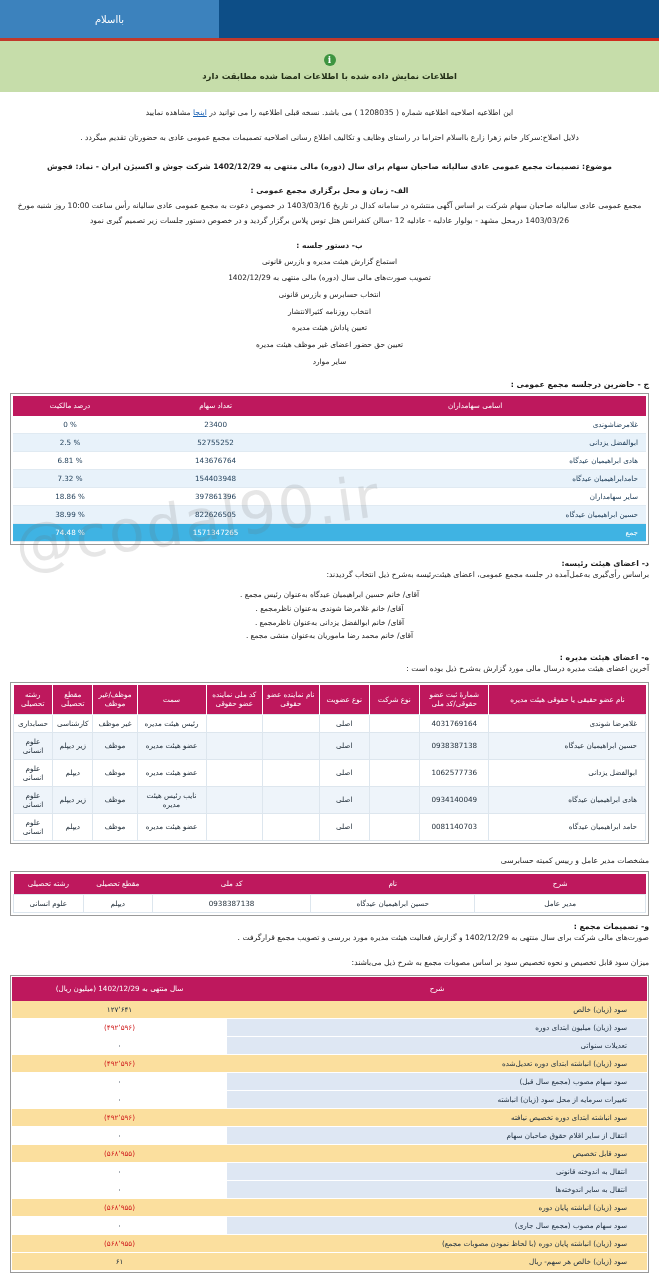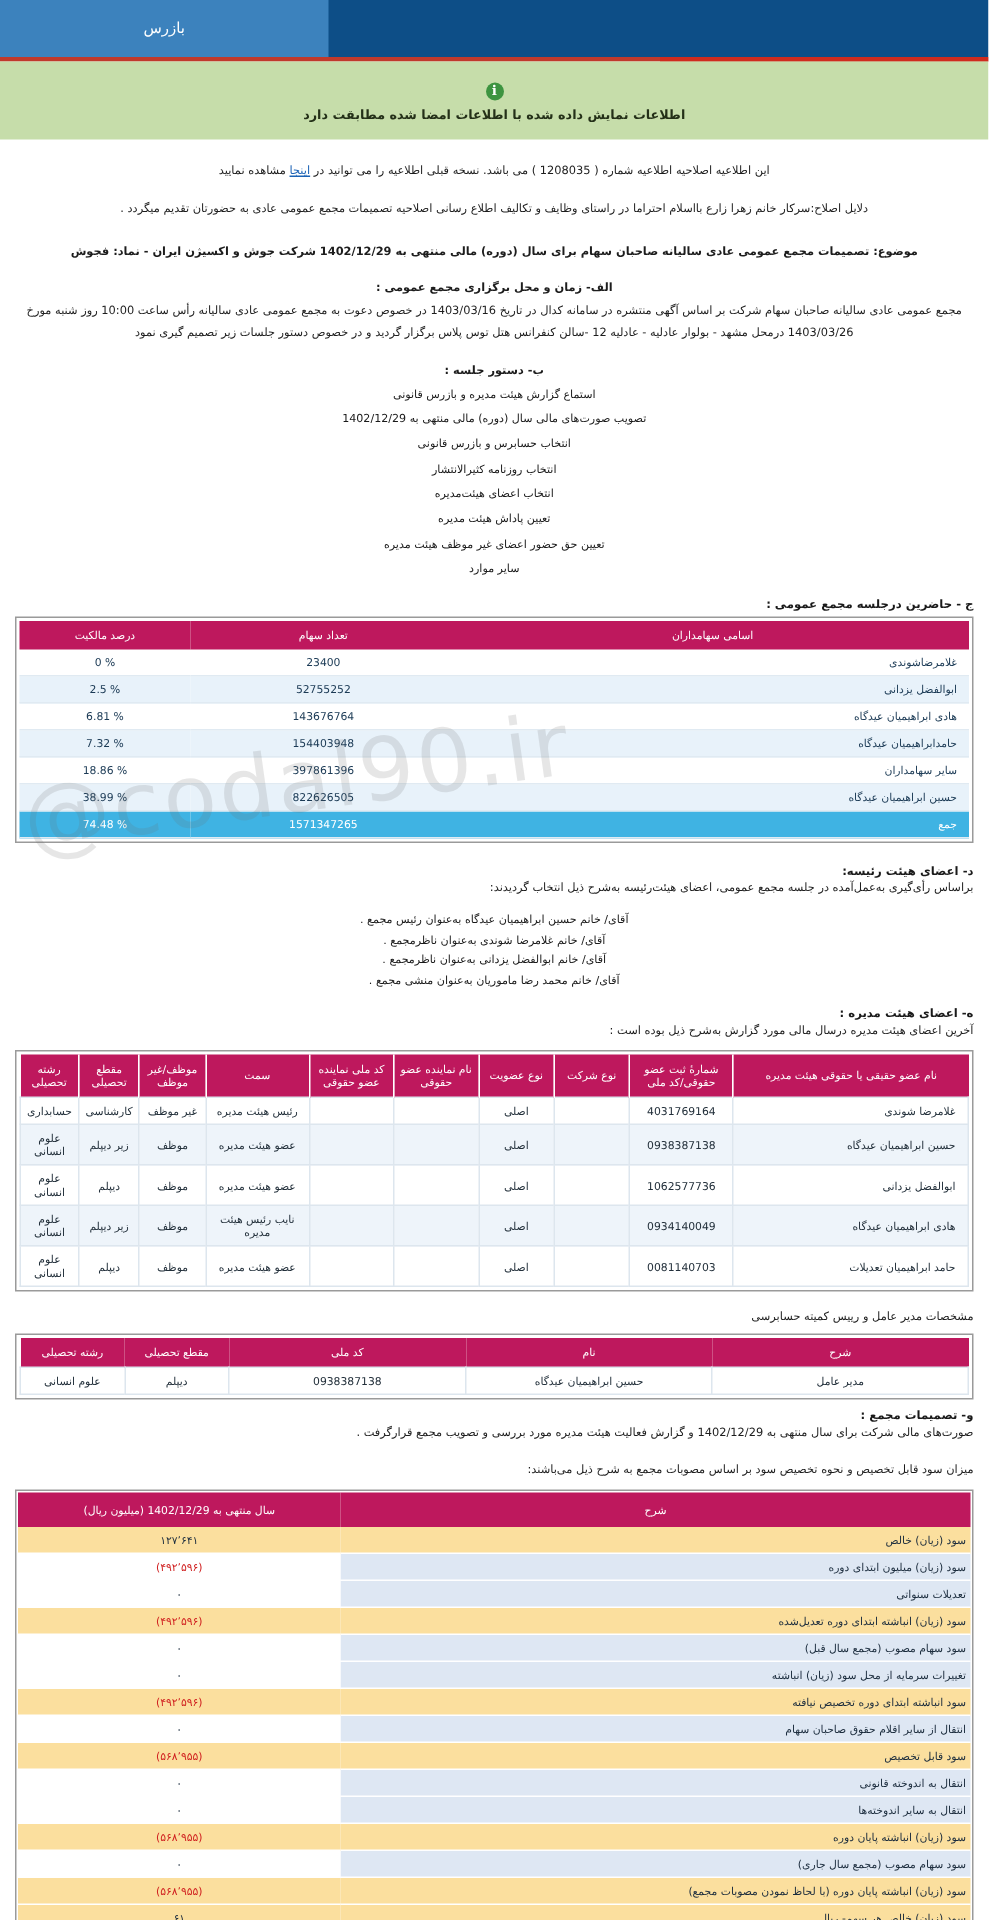--- a/index.html
+++ b/index.html
@@ -74,41 +74,41 @@
   .board-table thead th { border-left:1px solid #ffffff; }
   .board-table thead th:last-child { border-left:none; }
   .board-table tbody td { border:1px solid #dde6ee; color:#23303b; line-height:1.25; }
   .board-table tbody tr.alt td { background:#eef4fa; }
 
   
   .ceo-table tbody td { border:1px solid #dde6ee; color:#23303b; }
 
   
   .profit-table thead th { padding:7px 4px; }
-  .profit-table td { border-bottom:1px solid #ffffff; padding:4px 3px; }
+  .profit-table td { border-bottom:1px solid #ffffff; padding:4px 20px; }
   .profit-table td.desc { text-align:right; background:#dee7f3; color:#1b2c3d; }
   .profit-table td.val  { text-align:center; background:#ffffff; color:#1b2c3d; width:215px; }
   .profit-table tr.hl td.desc { background:#fbdf9e; }
   .profit-table tr.hl td.val  { background:#fbdf9e; }
   .profit-table td.val.neg { color:#d02020; }
 
   
   .watermark {
     position:absolute; top:470px; right:30px; width:600px; height:300px;
     pointer-events:none; z-index:5; opacity:.16;
     font-family:"DejaVu Sans", sans-serif; font-size:58px; color:#6b6b6b;
     letter-spacing:2px; transform:rotate(-8deg); direction:ltr;
     white-space:nowrap; overflow:hidden;
   }
 </style>
 </head>
 <body>
 
 <div class="topbar">
-  <div class="tab">بازرس</div>
+  <div class="tab">بااسلام</div>
 </div>
 <div class="redline">
   <div class="seg"></div>
 </div>
 
 <div class="notice">
   <div class="ibadge">i</div>
   <div class="ntext">اطلاعات نمایش داده شده با اطلاعات امضا شده مطابقت دارد</div>
 </div>
 
@@ -135,21 +135,20 @@
   <div class="para center b">الف- زمان و محل برگزاری مجمع عمومی :</div>
   <div class="para center">مجمع عمومی عادی سالیانه صاحبان سهام شرکت بر اساس آگهی منتشره در سامانه کدال در تاریخ 1403/03/16 در خصوص دعوت به مجمع عمومی عادی سالیانه رأس ساعت 10:00 روز شنبه مورخ 1403/03/26 درمحل مشهد - بولوار عادلیه - عادلیه 12 -سالن کنفرانس هتل توس پلاس  برگزار گردید و در خصوص دستور جلسات زیر تصمیم گیری نمود</div>
   <div class="gap10"></div>
 
   <div class="para center b">ب- دستور جلسه :</div>
   <div class="agenda">
     <div>استماع گزارش هیئت مدیره و بازرس قانونی</div>
     <div>تصویب صورت‌های مالی سال (دوره) مالی منتهی به 1402/12/29</div>
     <div>انتخاب حسابرس و بازرس قانونی</div>
     <div>انتخاب روزنامه کثیرالانتشار</div>
-    <div>انتخاب اعضای هیئت‌مدیره</div>
     <div>تعیین پاداش هیئت مدیره</div>
     <div>تعیین حق حضور اعضای غیر موظف هیئت مدیره</div>
     <div>سایر موارد</div>
   </div>
 
   <div class="gap10"></div>
 
   <div class="sec-h">ج - حاضرین درجلسه مجمع عمومی :</div>
   <div style="height:4px"></div>
 </div>
@@ -283,21 +282,21 @@
         <td></td>
         <td>اصلی</td>
         <td></td>
         <td></td>
         <td>نایب رئیس هیئت مدیره</td>
         <td>موظف</td>
         <td>زیر دیپلم</td>
         <td>علوم انسانی</td>
       </tr>
       <tr>
-        <td class="name-cell">حامد ابراهیمیان تعدیلات</td>
+        <td class="name-cell">حامد ابراهیمیان عیدگاه</td>
         <td class="num">0081140703</td>
         <td></td>
         <td>اصلی</td>
         <td></td>
         <td></td>
         <td>عضو هیئت مدیره</td>
         <td>موظف</td>
         <td>دیپلم</td>
         <td>علوم انسانی</td>
       </tr>

